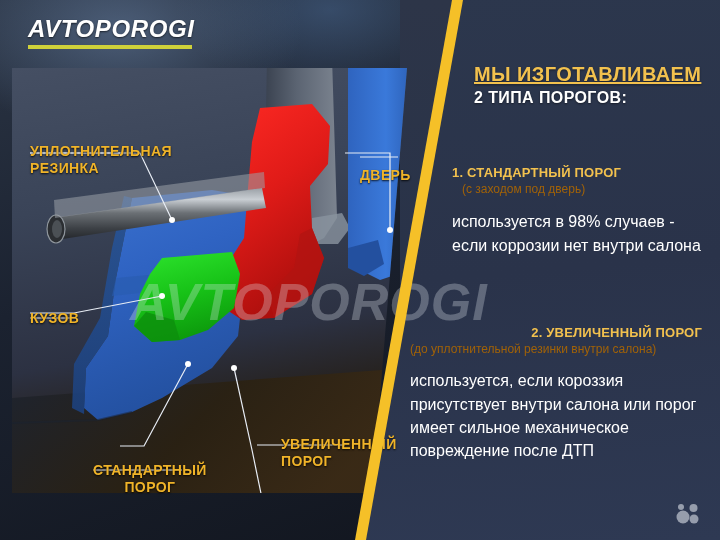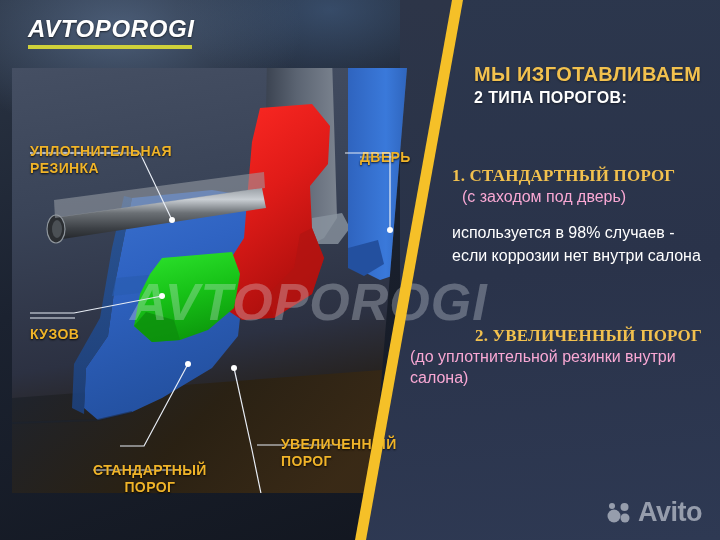--- a/index.html
+++ b/index.html
@@ -117,41 +117,41 @@
     z-index: 35;
     color: #ffffff;
   }
   .h-gold {
     color: #f2c14e;
     font-weight: 700;
     font-size: 20px;
     letter-spacing: 0.4px;
     line-height: 1.28;
     text-shadow: 0 1px 2px rgba(0,0,0,0.45);
+    text-decoration: underline;
   }
   .h-white {
     color: #ffffff;
     font-weight: 700;
     font-size: 16px;
     letter-spacing: 0.4px;
     line-height: 1.28;
     text-shadow: 0 1px 2px rgba(0,0,0,0.45);
   }
   .sec-title {
     color: #f2c14e;
     font-weight: 700;
-    font-size: 17px;
+    font-size: 13px;
     letter-spacing: 0.2px;
     line-height: 1.3;
-    font-family: Liberation Serif, serif;
   }
   .sec-sub {
-    color: #f9a8d4;
+    color: #a16207;
     font-weight: 400;
-    font-size: 16px;
+    font-size: 12px;
     line-height: 1.3;
   }
   .sec-body {
     color: #ffffff;
     font-weight: 400;
     font-size: 16px;
     line-height: 1.45;
   }
 
   
@@ -283,24 +283,24 @@
     <path d="M5 23 L50 23 L50 100" stroke="#e8edf5" stroke-width="1.2" fill="none"></path>
     <circle cx="50" cy="100" r="3" fill="#ffffff"></circle>
   </svg>
 
   <div class="watermark">AVTOPOROGI</div>
 
   <div class="callout" style="left:30px; top:125px;">
     <span>УПЛОТНИТЕЛЬНАЯ
 РЕЗИНКА</span>
   </div>
-  <div class="callout" style="left:360px; top:131px;">
+  <div class="callout" style="left:360px; top:149px;">
     <span>ДВЕРЬ</span>
   </div>
-  <div class="callout" style="left:30px; top:308px;">
+  <div class="callout" style="left:30px; top:292px;">
     <span>КУЗОВ</span>
   </div>
   <div class="callout" style="left:93px; top:444px; text-align:center;">
     <span>СТАНДАРТНЫЙ
 ПОРОГ</span>
   </div>
   <div class="callout" style="left:257px; top:418px;margin-left:24px;">
     <span>УВЕЛИЧЕННЫЙ
 ПОРОГ</span>
   </div>
@@ -331,25 +331,25 @@
 
   <div class="panel" style="left:452px; top:165px; width:262px;">
     <div class="sec-title">1. СТАНДАРТНЫЙ ПОРОГ</div>
     <div class="sec-sub" style="margin-left:10px;">(с заходом под дверь)</div>
     <div class="sec-body" style="margin-top:13px;">используется в 98% случаев - если коррозии нет внутри салона</div>
   </div>
 
   <div class="panel" style="left:410px; top:325px; width:292px;">
     <div class="sec-title" style="margin-left:12px;text-align:right;">2. УВЕЛИЧЕННЫЙ ПОРОГ</div>
     <div class="sec-sub">(до уплотнительной резинки внутри салона)</div>
+    <div class="sec-body" style="margin-top:12px;">используется, если короззия присутствует внутри салона или порог имеет сильное механическое повреждение после ДТП</div>
   </div>
 
   <div class="avito">
     <svg width="26" height="24" viewBox="0 0 26 24">
       <circle cx="7" cy="15" r="6.5" fill="#d7dbe4"></circle>
       <circle cx="18" cy="17" r="4.5" fill="#d7dbe4"></circle>
       <circle cx="17.5" cy="6" r="4" fill="#d7dbe4"></circle>
       <circle cx="5" cy="5" r="3" fill="#d7dbe4"></circle>
     </svg>
-    <span class="avito-word">Avito</span>
   </div>
 
 </div>
 
 </body></html>

